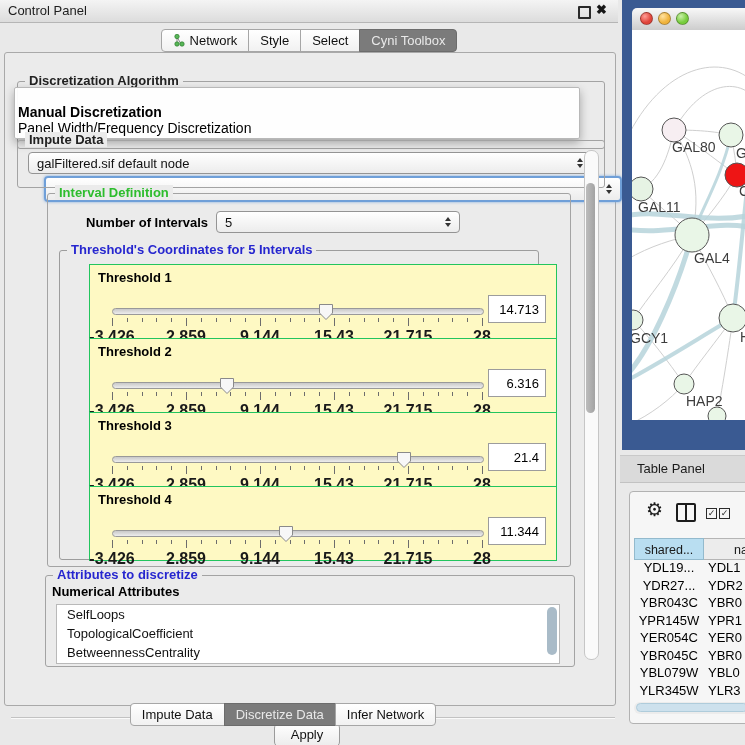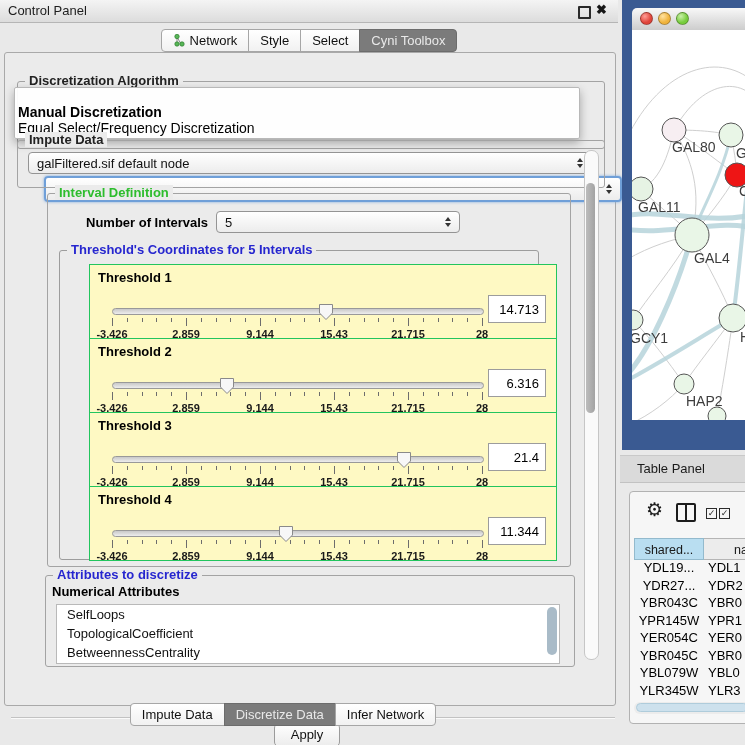--- a/index.html
+++ b/index.html
@@ -37,21 +37,21 @@
   .thr{position:absolute;left:63px;width:466px;height:73px;border:1px solid #22c55e;background:#fef9c3;margin-left:23px;}
   .thr .lbl{position:absolute;left:8px;top:5px;font-size:13px;font-weight:bold;color:#000;}
   .slider{position:absolute;left:22px;top:38px;width:370px;height:34px;}
   .track{position:absolute;left:0;top:5px;width:100%;height:5px;border:1px solid #999;border-radius:4px;
     background:linear-gradient(#c9c9c9,#ededed);}
   .thumb{position:absolute;top:0;width:16px;height:18px;cursor:pointer;}
   .ticks{position:absolute;left:0;top:15px;width:100%;height:9px;}
   .tick{position:absolute;top:0;width:1px;height:4px;background:#6d6d6d;}
   .tick.major{height:8px;}
   .ticklabels{position:absolute;left:0;top:25px;width:100%;height:12px;}
-  .tick-label{position:absolute;transform:translateX(-50%);font-size:11px;font-weight:bold;color:#1a1a1a;white-space:nowrap;}
+  .tick-label{position:absolute;transform:translateX(-50%);font-size:16px;font-weight:bold;color:#1a1a1a;white-space:nowrap;}
   .valbox{position:absolute;left:398px;top:30px;width:58px;height:28px;background:#fff;border:1px solid #9c9c9c;
     font-size:13px;color:#000;text-align:right;line-height:28px;padding-right:6px;box-sizing:border-box;}
   
   .vscroll{position:absolute;left:584px;top:150px;width:13px;height:508px;background:#fafafa;
     border:1px solid #c6c6c6;border-radius:7px;}
   .vscroll .vthumb{position:absolute;left:1px;top:32px;width:9px;height:230px;border-radius:5px;
     background:linear-gradient(90deg,#bcbcbc,#a3a3a3);cursor:pointer;}
   
   .attr-sub{position:absolute;left:6px;top:8px;font-size:13px;font-weight:bold;color:#000;}
   .attr-list{position:absolute;left:10px;top:28px;width:502px;height:58px;background:#fff;border:1px solid #b9b9b9;overflow:hidden;}
@@ -135,21 +135,21 @@
       <div class="combo alg-combo" style="position:absolute;">
         <span class="spin">
             <i class="u"></i>
             <i class="d"></i>
           </span>
       </div>
     </div>
 
     <div class="popup" style="top:34px;left:9px;">
       <div class="opt b" style="top:16px;">Manual Discretization</div>
-      <div class="opt" style="top:32px;">Equal Select/Frequency Discretization</div>
+      <div class="opt" style="top:32px;">Panel Width/Frequency Discretization</div>
     </div>
 
     <div class="group" style="left:12px;top:87px;width:586px;height:46px;">
       <span class="group-title t-dark">Impute Data</span>
       <div class="combo" style="left:10px;top:11px;width:546px;height:20px;">
         <span>galFiltered.sif default node</span>
         <span class="spin">
             <i class="u"></i>
             <i class="d"></i>
           </span>

